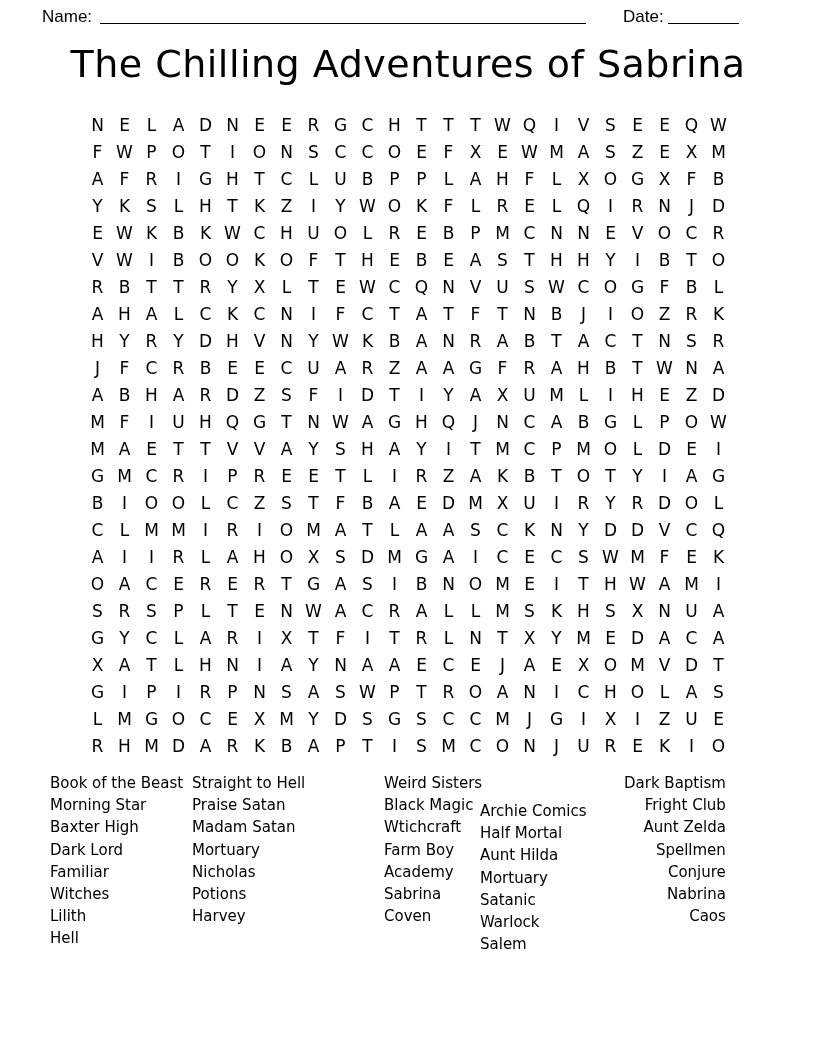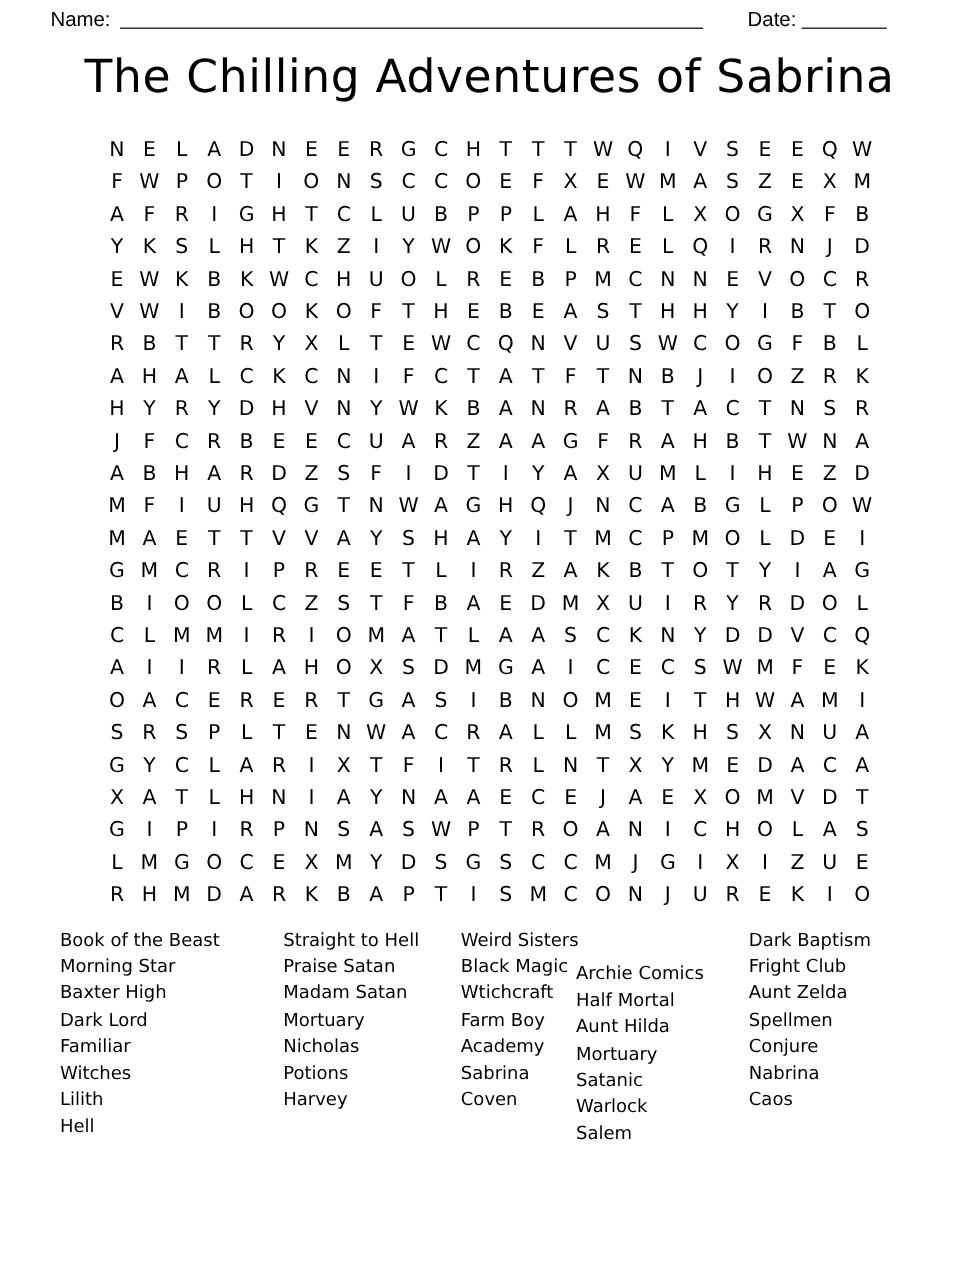--- a/index.html
+++ b/index.html
@@ -66,24 +66,24 @@
   .wordlist {
     position: absolute;
     left: 0;
     top: 772px;
     width: 816px;
     height: 200px;
     padding-left: 34px;
   }
   .word-col { position: absolute; top: 0; }
   .word-col:nth-child(1) { left: 50px; }
-  .word-col:nth-child(2) { left: 192px; margin-left: 44px; }
+  .word-col:nth-child(2) { left: 192px; }
   .word-col:nth-child(3) { left: 336px; margin-left: 48px; }
   .word-col:nth-child(4) { left: 480px; margin-top: 28px; }
-  .word-col:nth-child(5) { left: 624px; }
+  .word-col:nth-child(5) { left: 624px; text-align: right; }
   .word {
     font-size: 15px;
     line-height: 22.2px;
     white-space: nowrap;
     font-family: "DejaVu Sans", sans-serif;
   }
 </style>
 </head>
 <body>
 

